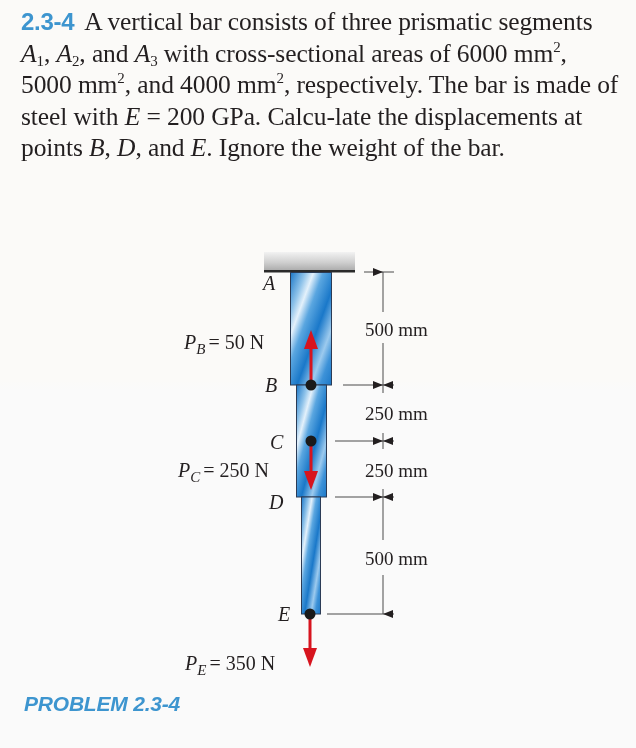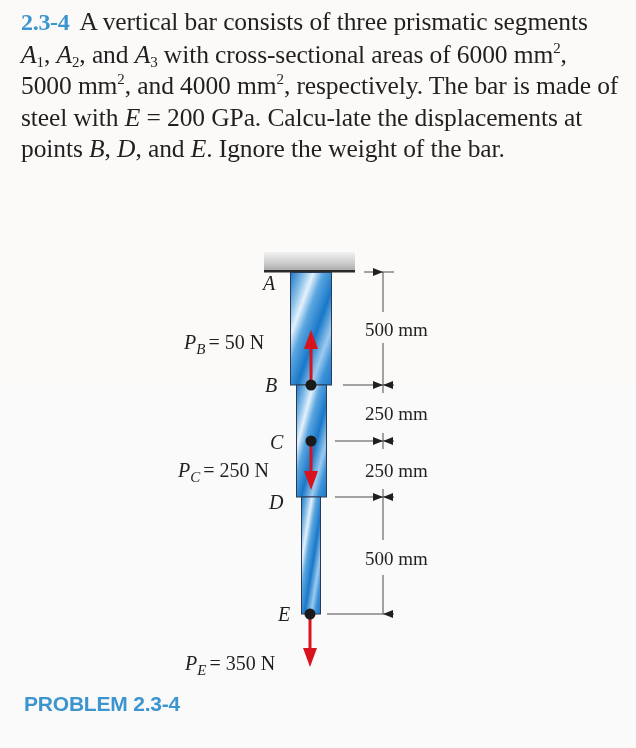--- a/index.html
+++ b/index.html
@@ -8,32 +8,32 @@
       background: linear-gradient(#fbfaf8 0px, #fbfaf8 380px, #fafafa 390px, #fafafa 748px);
       position: relative;
       font-family: "Liberation Serif", "DejaVu Serif", serif;
       color: #231f20;
     }
     .problem-text {
       position: absolute; left: 21px; top: 6px; width: 600px;
       font-size: 25.5px; line-height: 31.5px; letter-spacing: -0.1px;
     }
     .problem-number {
-      font-family: Liberation Serif, serif;
+      font-family: Liberation Sans, sans-serif;
       font-weight: bold; color: #3d95cf; font-size: 24px;
       margin-right: 10px; letter-spacing: -0.3px;
     }
     .it { font-style: italic; }
     sub.s { font-size: 15px; vertical-align: -4px; line-height: 0; }
     sup.s { font-size: 15px; vertical-align: 10px; line-height: 0; }
     svg.figure { position: absolute; left: 0; top: 0; }
     .caption {
       position: absolute; left: 24px; top: 692px;
       font-family: "Liberation Sans", "DejaVu Sans", sans-serif;
-      font-weight: bold; color: #3d95cf; font-size: 21px; letter-spacing: -0.2px;
+      font-weight: bold; color: #3d95cf; font-size: 21px; letter-spacing: -0.2px; font-style: italic;
     }
     .lbl { font-family: "Liberation Serif", "DejaVu Serif", serif; fill: #231f20; }
   </style>
 </head>
 <body>
 
 <div class="problem-text"><span class="problem-number">2.3-4</span><span>A vertical bar consists of three prismatic segments </span><span class="it">A</span><sub class="s">1</sub><span>, </span><span class="it">A</span><sub class="s">2</sub><span>, and </span><span class="it">A</span><sub class="s">3</sub><span> with cross-sectional areas of 6000 mm</span><sup class="s">2</sup><span>, 5000 mm</span><sup class="s">2</sup><span>, and 4000 mm</span><sup class="s">2</sup><span>, respectively. The bar is made of steel with </span><span class="it">E</span><span> = 200 GPa. Calcu-late the displacements at points </span><span class="it">B</span><span>, </span><span class="it">D</span><span>, and </span><span class="it">E</span><span>. Ignore the weight of the bar.</span></div>
 
 <svg class="figure" width="636" height="748" viewBox="0 0 636 748">
   <defs>

